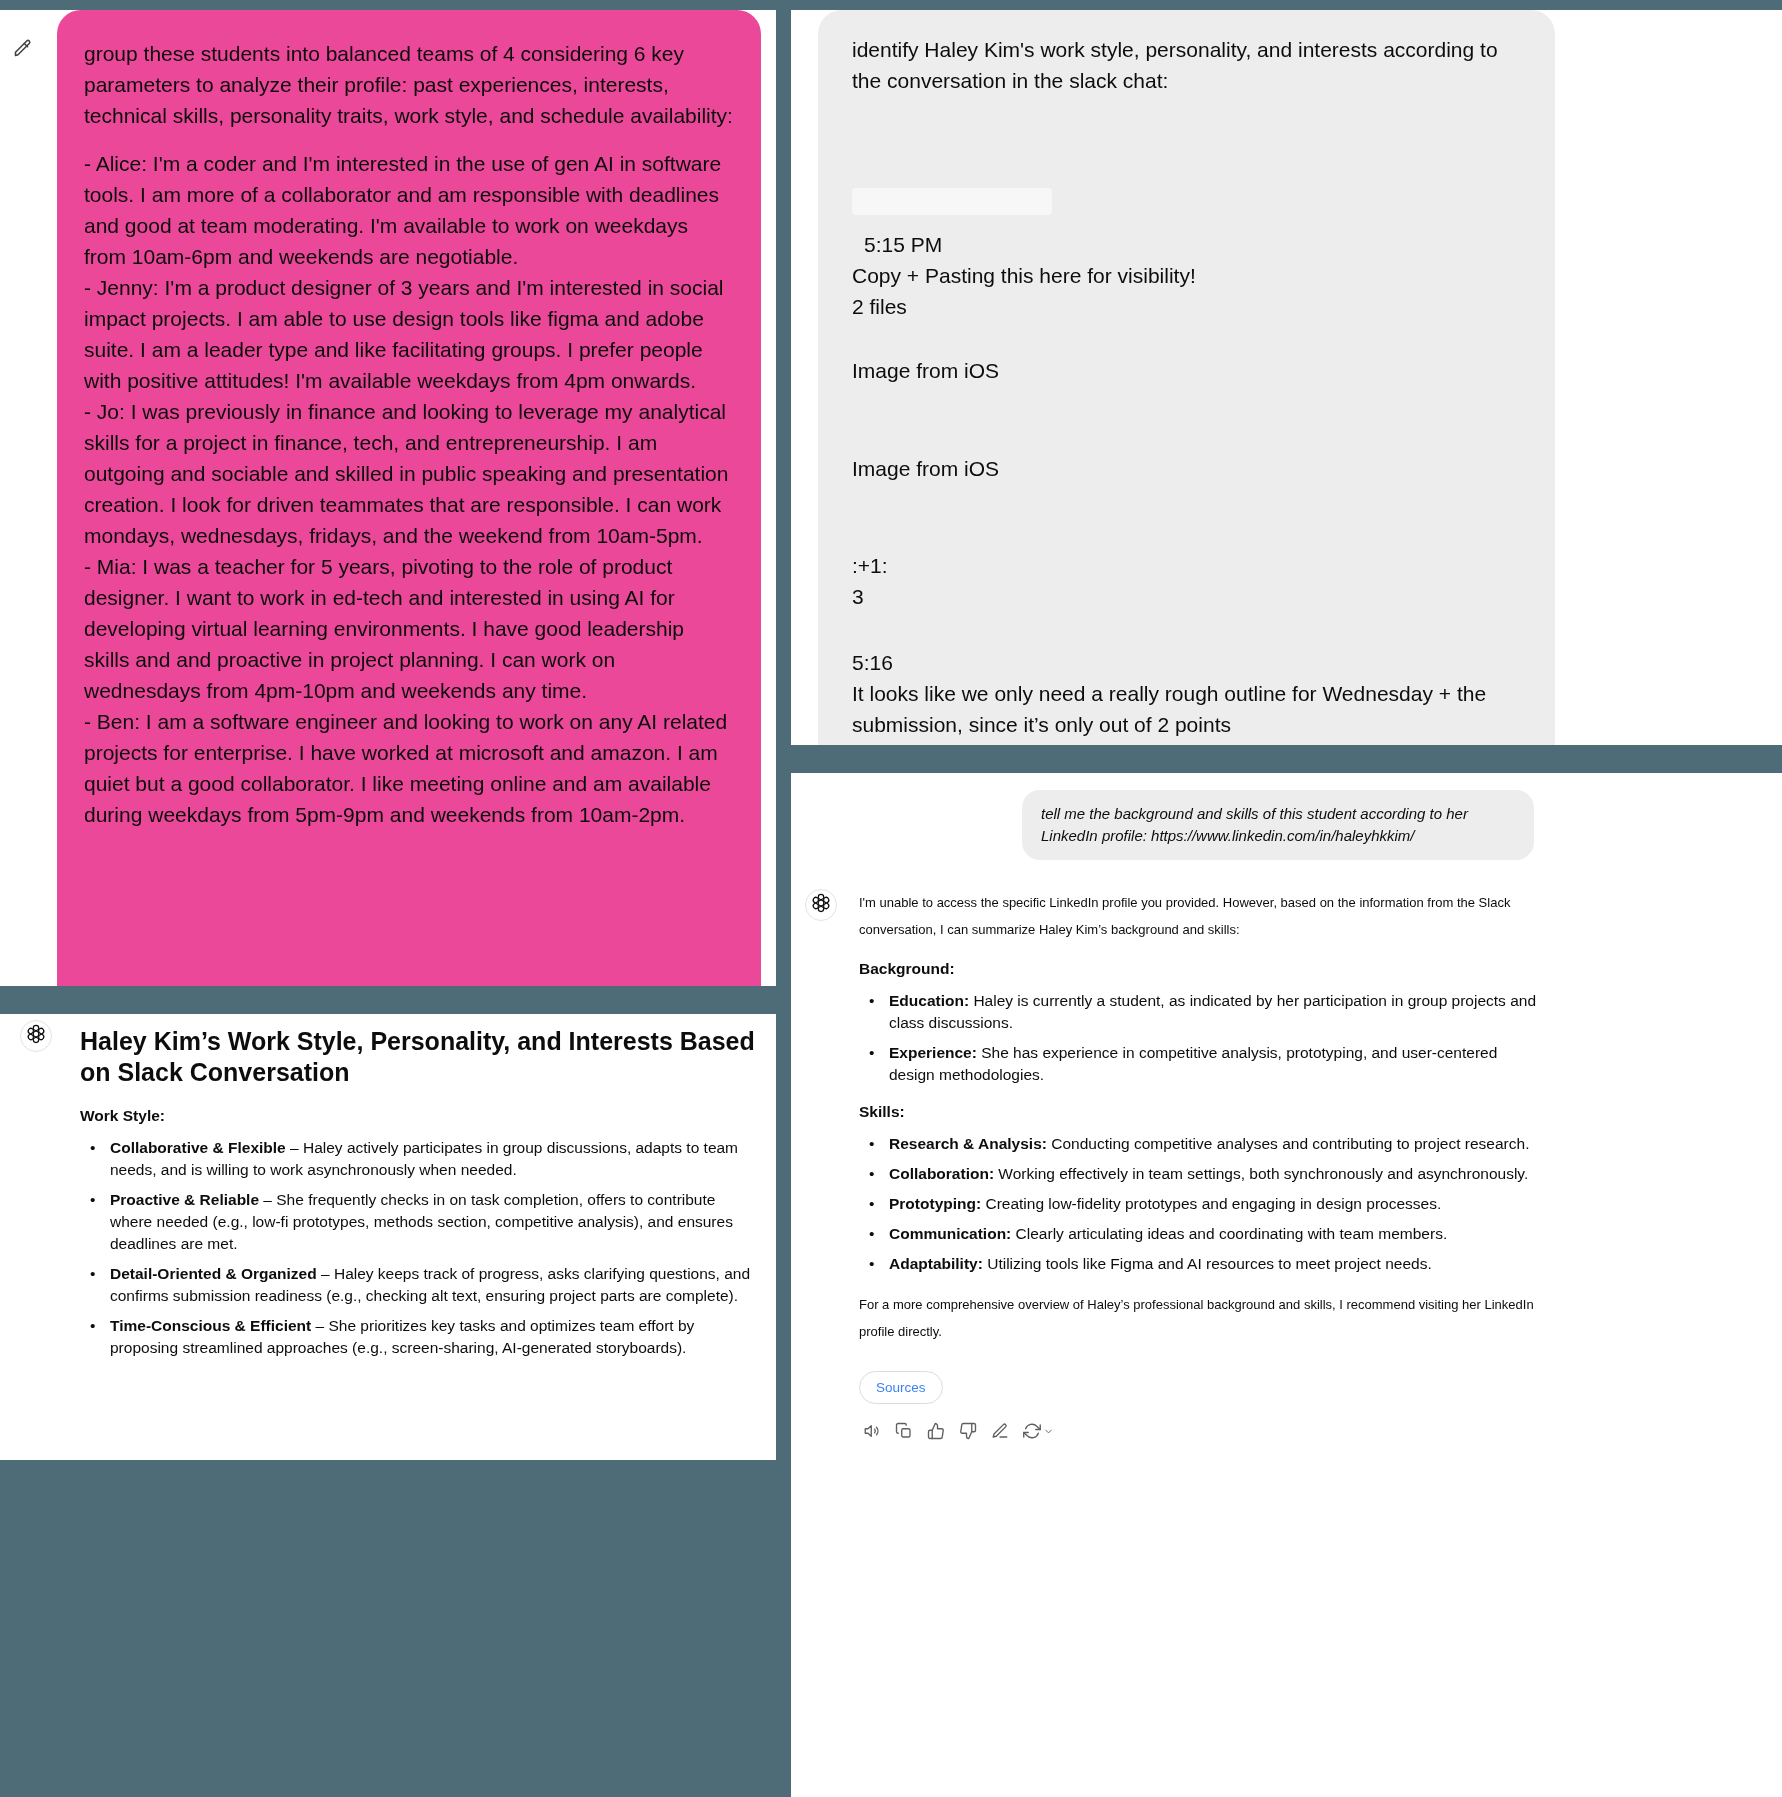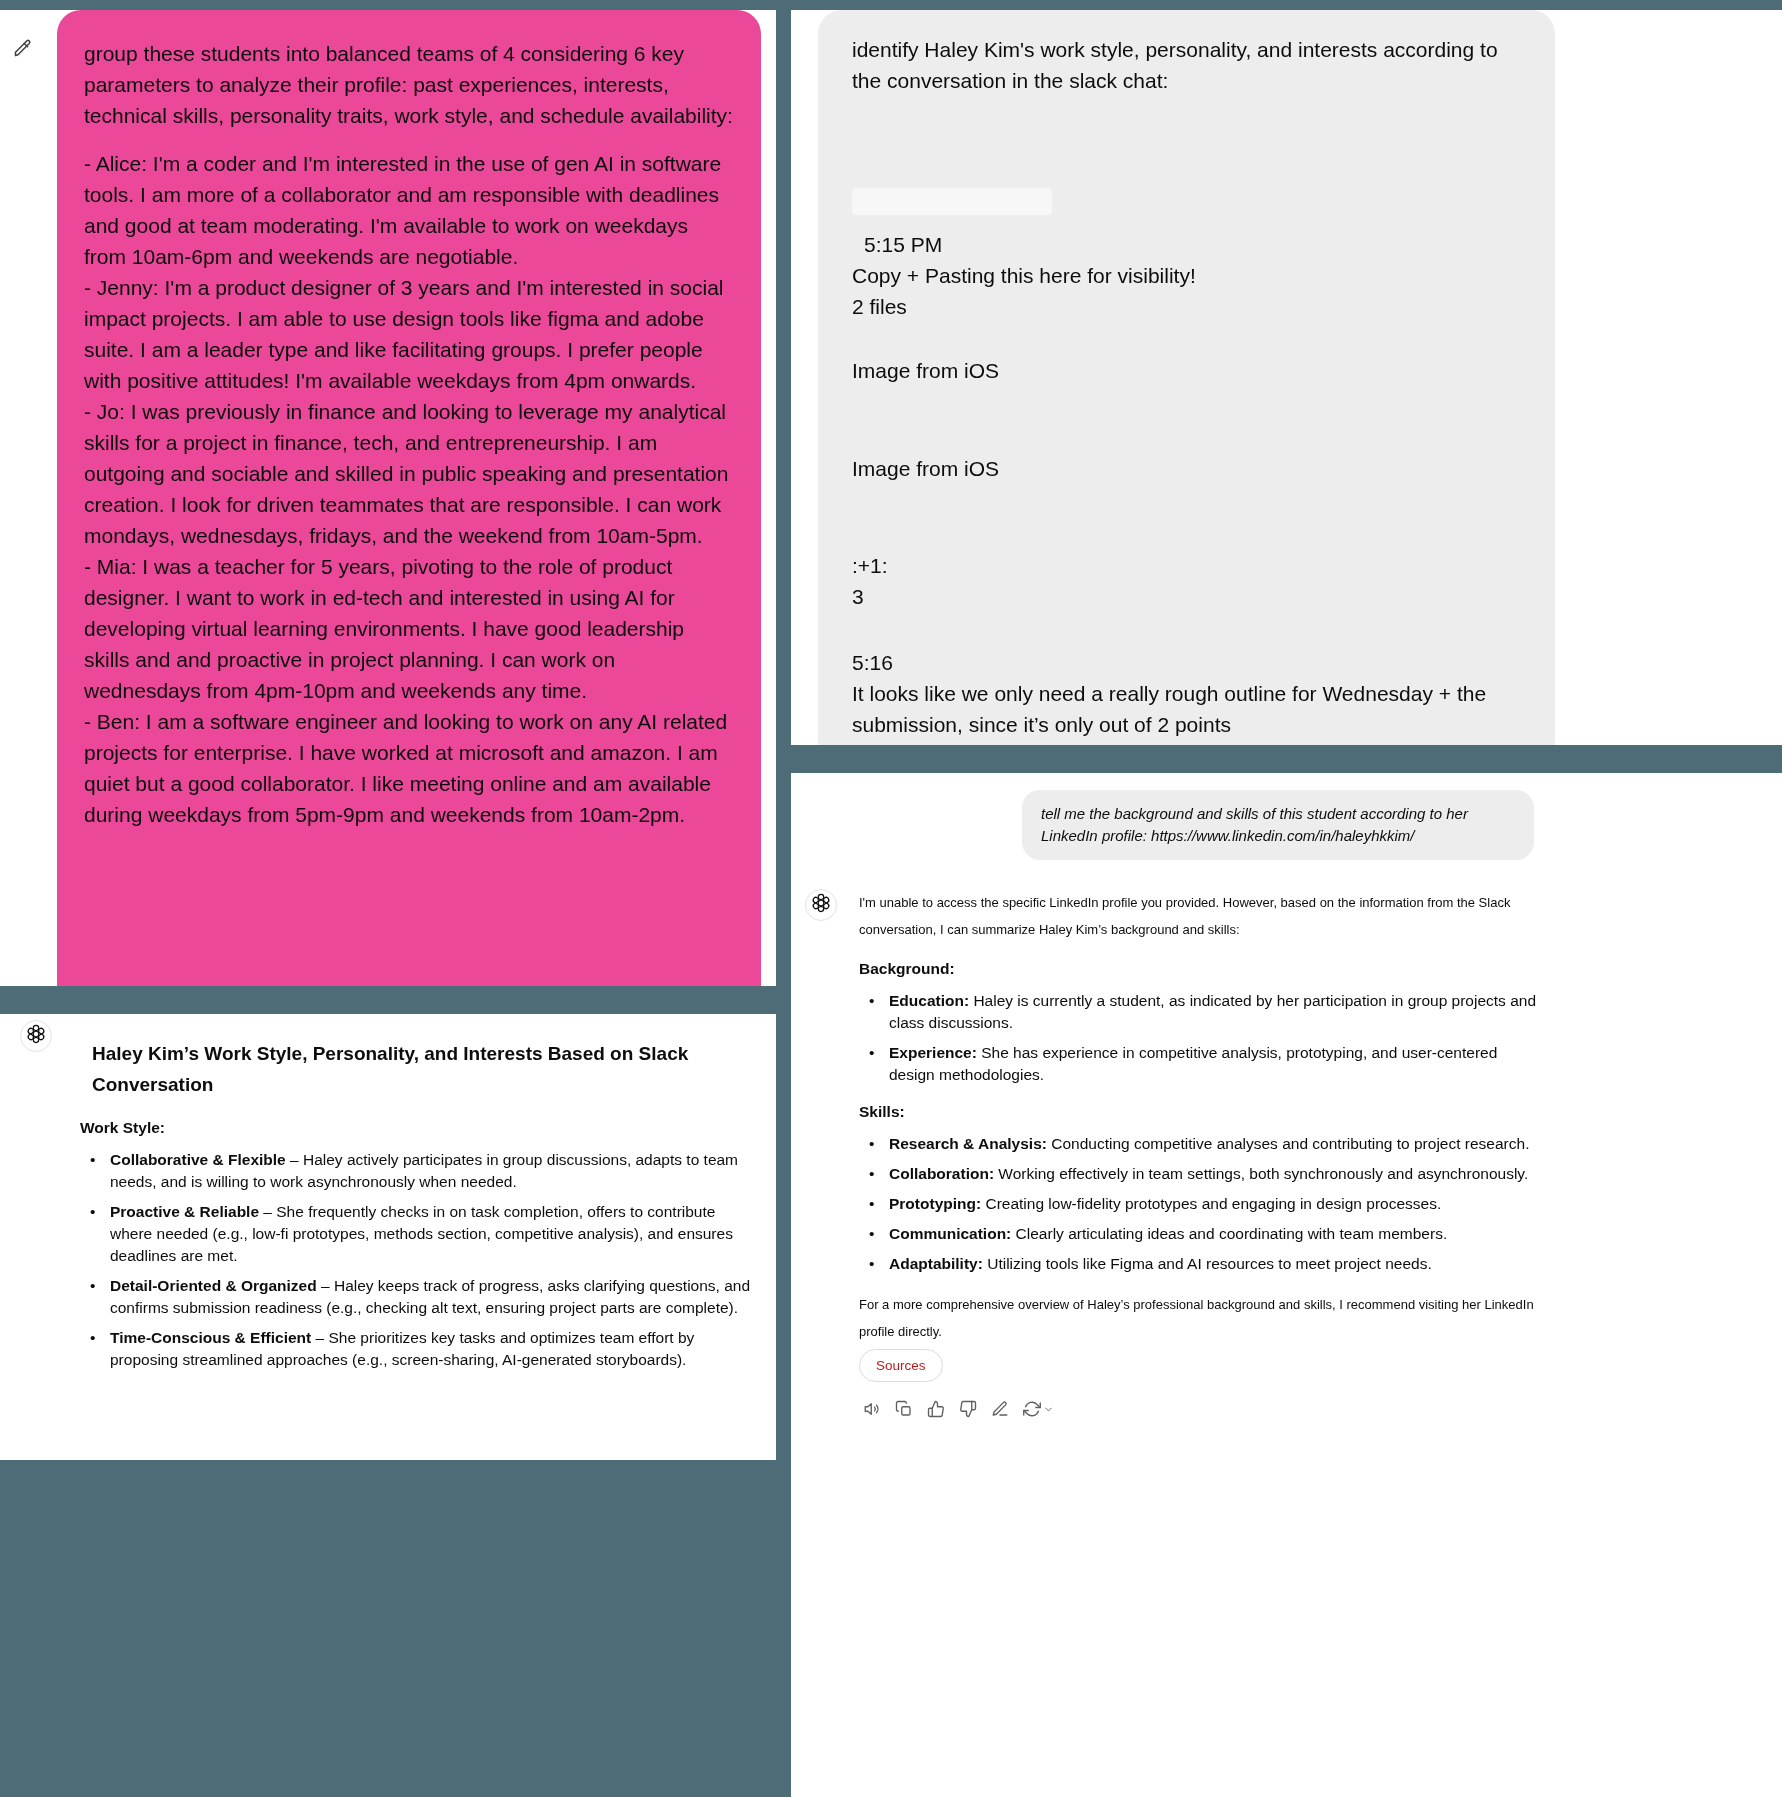--- a/index.html
+++ b/index.html
@@ -47,21 +47,21 @@
   
   .avatar{
     position:absolute;width:32px;height:32px;border:1px solid #e3e3e3;border-radius:50%;
     display:flex;align-items:center;justify-content:center;background:#fff;box-sizing:border-box;
   }
   .avatar svg{width:20px;height:20px;color:#0d0d0d;}
 
   
   #panel-bl .avatar{left:20px;top:6px;}
   .content-bl{position:absolute;left:80px;top:12px;width:678px;}
-  .content-bl h1{font-size:19px;font-weight:700;line-height:31px;margin:12px;}
+  .content-bl h1{font-size:25px;font-weight:700;line-height:31px;margin:0;}
   .content-bl h2{font-size:15.5px;font-weight:700;line-height:27px;margin:14px 0 0;}
   .blist{list-style:none;margin:6px 0 0;padding:0;}
   .blist li{
     position:relative;font-size:15.5px;line-height:22px;
     padding-left:30px;margin-top:8px;
   }
   .blist li::before{content:"\2022";position:absolute;left:10px;}
   .b{font-weight:700;}
 
   
@@ -70,23 +70,23 @@
     background:#ededed;border-radius:18px;padding:12px 18px;
     font-size:15px;line-height:22px;
   }
   .user-bubble-br p{margin:1px;font-style:italic;}
   #panel-br .avatar{left:14px;top:116px;}
   .content-br{position:absolute;left:68px;top:116px;width:678px;}
   .content-br p{font-size:13px;line-height:27px;margin:0;}
   .content-br h3{font-size:15.5px;font-weight:700;line-height:27px;margin:12px 0 0;}
   .content-br .closing{margin-top:16px;}
   .sources-btn{
-    margin-top:4px;display:inline-block;background:#fff;
+    margin-top:26px;display:inline-block;background:#fff;
     border:1px solid #dcdcdc;border-radius:20px;
-    padding:8px 16px;font-size:13.5px;color:#b91c1c;cursor:pointer;
+    padding:8px 16px;font-size:13.5px;color:#3b82f6;cursor:pointer;
     font-family:inherit;
   }
   .action-row{margin-top:14px;display:flex;align-items:center;gap:6px;color:#5f5f5f;}
   .icon-btn{border:none;background:transparent;color:#5f5f5f;padding:4px;cursor:pointer;display:flex;align-items:center;gap:2px;}
   .icon-btn svg{width:18px;height:18px;display:block;}
   .icon-btn .chev{width:11px;height:11px;}
 </style>
 </head>
 <body>
 

